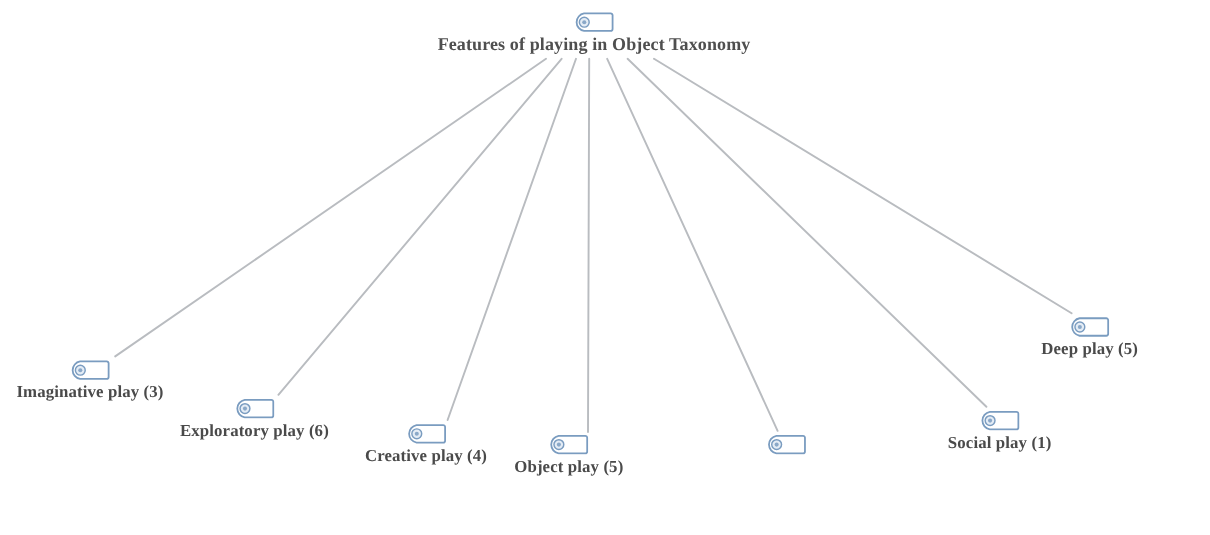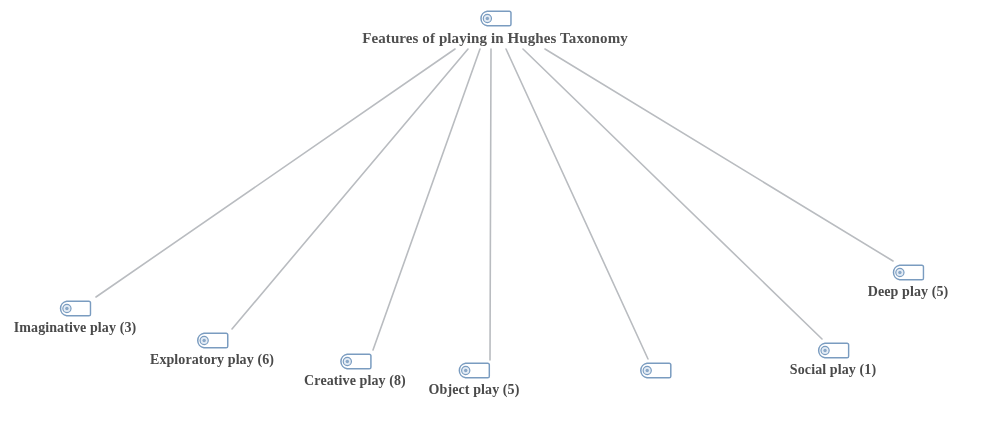--- a/index.html
+++ b/index.html
@@ -65,21 +65,21 @@
       <line x1="545" y1="49" x2="893" y2="261" stroke="#b9bcc0" stroke-width="1.6" stroke-linecap="round"></line>
     </svg>
 
   <div id="nodes">
       <div class="node root-node" style="left: 495px; top: 10px;">
         <svg viewBox="0 0 34 17" width="34" height="17" class="node-icon">
           <path d="M9 1.2 H31.2 a1.6 1.6 0 0 1 1.6 1.6 V14.2 a1.6 1.6 0 0 1 -1.6 1.6 H9 A7.4 7.4 0 0 1 9 1.2 Z" fill="#ffffff" stroke="#7a9cc0" stroke-width="1.5"></path>
           <circle cx="9.2" cy="8.5" r="4.1" fill="#e4ecf5" stroke="#7a9cc0" stroke-width="1.2"></circle>
           <circle cx="9.2" cy="8.5" r="1.7" fill="#8aa8c8"></circle>
         </svg>
-        <div class="node-label">Features of playing in Hughes Taxonomy</div>
+        <div class="node-label">Features of playing in Object Taxonomy</div>
       </div>
       <div class="node" style="left: 75px; top: 300px;">
         <svg viewBox="0 0 34 17" width="34" height="17" class="node-icon">
           <path d="M9 1.2 H31.2 a1.6 1.6 0 0 1 1.6 1.6 V14.2 a1.6 1.6 0 0 1 -1.6 1.6 H9 A7.4 7.4 0 0 1 9 1.2 Z" fill="#ffffff" stroke="#7a9cc0" stroke-width="1.5"></path>
           <circle cx="9.2" cy="8.5" r="4.1" fill="#e4ecf5" stroke="#7a9cc0" stroke-width="1.2"></circle>
           <circle cx="9.2" cy="8.5" r="1.7" fill="#8aa8c8"></circle>
         </svg>
         <div class="node-label">Imaginative play (3)</div>
       </div>
       <div class="node" style="left: 212px; top: 332px;">
@@ -89,21 +89,21 @@
           <circle cx="9.2" cy="8.5" r="1.7" fill="#8aa8c8"></circle>
         </svg>
         <div class="node-label">Exploratory play (6)</div>
       </div>
       <div class="node" style="left: 355px; top: 353px;">
         <svg viewBox="0 0 34 17" width="34" height="17" class="node-icon">
           <path d="M9 1.2 H31.2 a1.6 1.6 0 0 1 1.6 1.6 V14.2 a1.6 1.6 0 0 1 -1.6 1.6 H9 A7.4 7.4 0 0 1 9 1.2 Z" fill="#ffffff" stroke="#7a9cc0" stroke-width="1.5"></path>
           <circle cx="9.2" cy="8.5" r="4.1" fill="#e4ecf5" stroke="#7a9cc0" stroke-width="1.2"></circle>
           <circle cx="9.2" cy="8.5" r="1.7" fill="#8aa8c8"></circle>
         </svg>
-        <div class="node-label">Creative play (8)</div>
+        <div class="node-label">Creative play (4)</div>
       </div>
       <div class="node" style="left: 474px; top: 362px; justify-content: flex-end;">
         <svg viewBox="0 0 34 17" width="34" height="17" class="node-icon">
           <path d="M9 1.2 H31.2 a1.6 1.6 0 0 1 1.6 1.6 V14.2 a1.6 1.6 0 0 1 -1.6 1.6 H9 A7.4 7.4 0 0 1 9 1.2 Z" fill="#ffffff" stroke="#7a9cc0" stroke-width="1.5"></path>
           <circle cx="9.2" cy="8.5" r="4.1" fill="#e4ecf5" stroke="#7a9cc0" stroke-width="1.2"></circle>
           <circle cx="9.2" cy="8.5" r="1.7" fill="#8aa8c8"></circle>
         </svg>
         <div class="node-label">Object play (5)</div>
       </div>
       <div class="node" style="left: 655px; top: 362px;">

